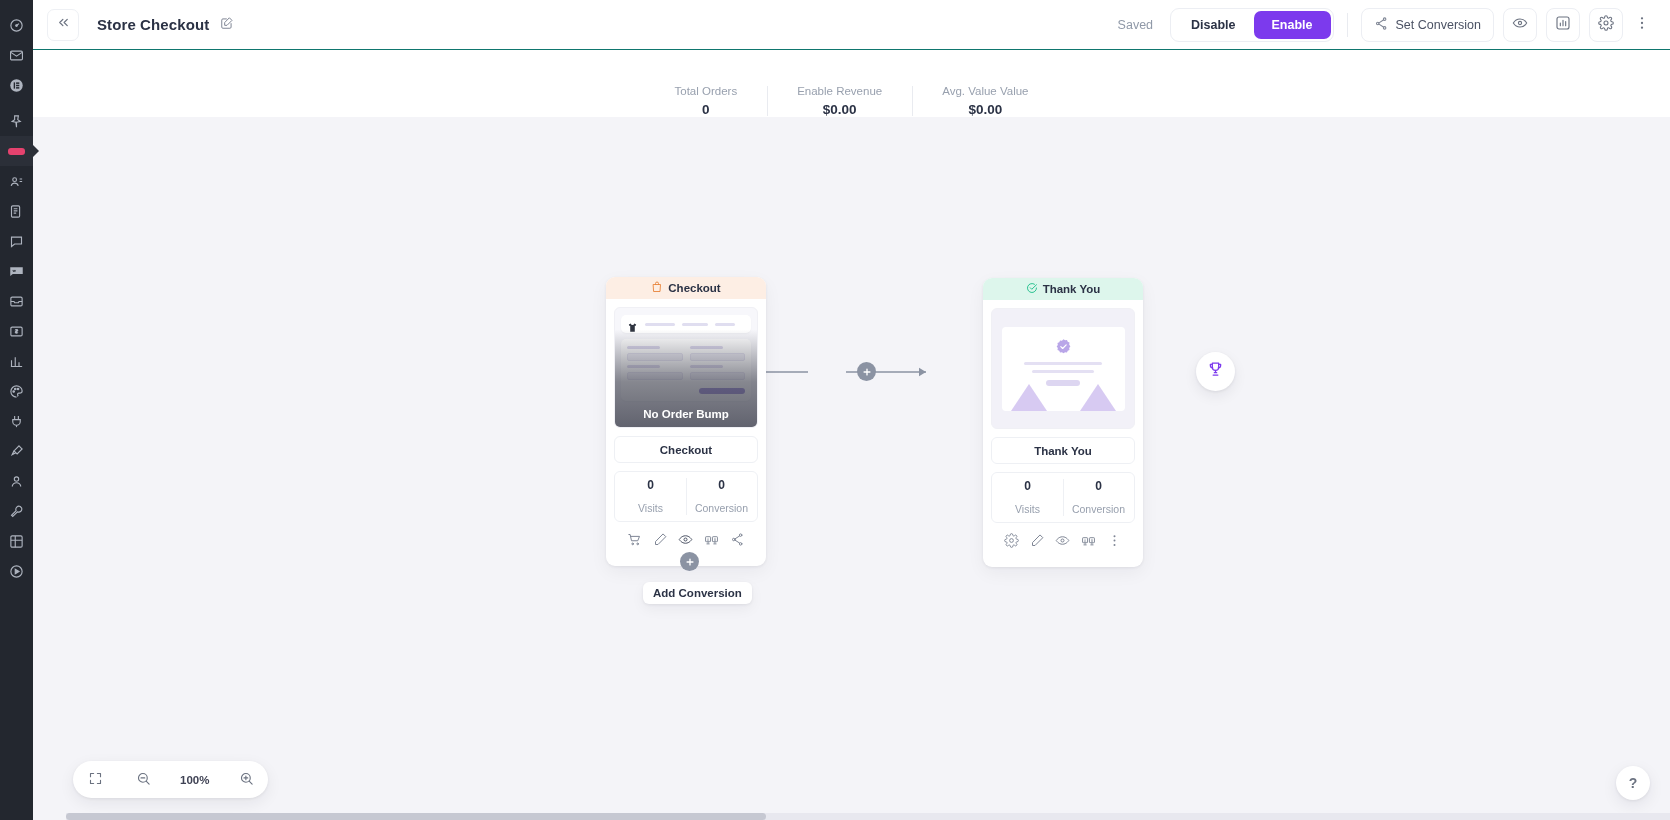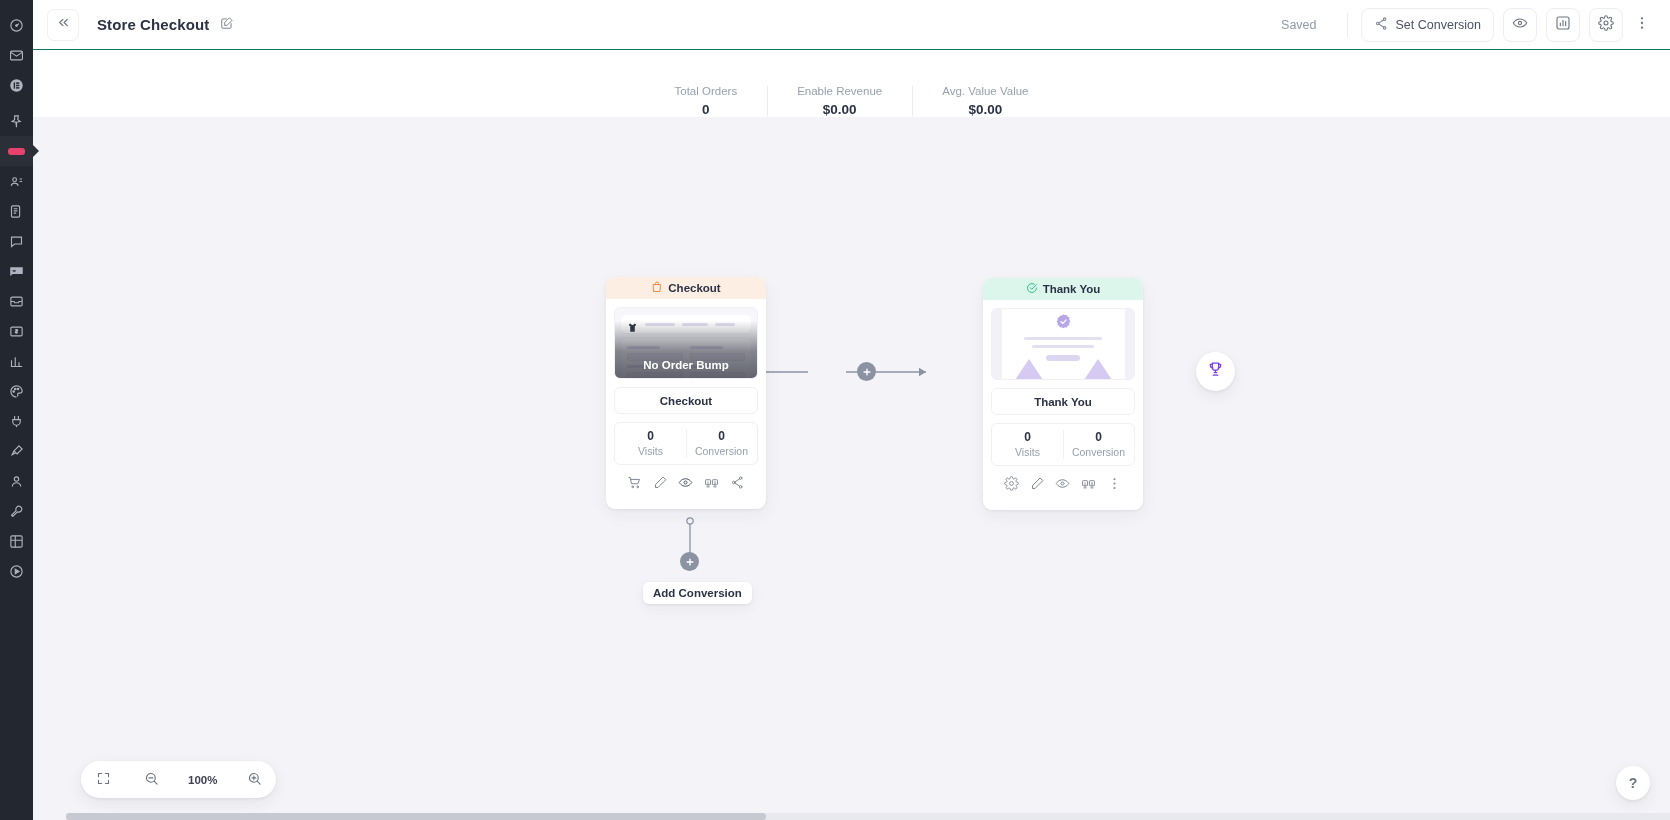--- a/index.html
+++ b/index.html
@@ -114,21 +114,21 @@
     font-size: 11.5px; font-weight: 700;
   }
   .card-head svg { width: 12px; height: 12px; }
   .head-checkout { background: #fdeee4; color: #2b3245; }
   .head-checkout svg { color: #e8833a; }
   .head-thankyou { background: #ddf6ec; color: #2b3245; }
   .head-thankyou svg { color: #21bf8b; }
 
   .card-body { padding: 8px; }
   .thumb {
-    position: relative; height: 72px; border-radius: 6px; overflow: hidden;
+    position: relative; height: 121px; border-radius: 6px; overflow: hidden;
     background: #f6f6fa; border: 1px solid #f0f0f5;
   }
   
   .ck-thumb { background: #f7f7fb; padding: 7px 6px; }
   .ck-row1 {
     background: #fff; border-radius: 5px; height: 18px; display: flex; align-items: center;
     padding: 0 6px; gap: 7px; box-shadow: 0 1px 2px rgba(0,0,0,.04);
   }
   .tee { width: 11px; height: 11px; color: #2f3440; flex: 0 0 11px; }
   .ln { height: 3px; border-radius: 2px; background: #e0def0; }
@@ -171,21 +171,21 @@
     font-size: 11.5px; font-weight: 700; color: #2b3245; cursor: pointer;
   }
   .metrics {
     margin-top: 8px; border: 1px solid #eef0f4; border-radius: 6px; display: flex; overflow: hidden;
   }
   .metric { flex: 1; text-align: center; padding: 6px 0 7px; position: relative; }
   .metric + .metric::before {
     content: ""; position: absolute; left: 0; top: 6px; bottom: 6px; width: 1px; background: #eef0f4;
   }
   .metric-val { font-size: 12px; font-weight: 700; color: #2b3245; }
-  .metric-lbl { font-size: 10.5px; color: #98a0ae; margin-top: 2px; }
+  .metric-lbl { font-size: 10.5px; color: #98a0ae; margin-top: 10px; }
   .icon-row {
     display: flex; align-items: center; justify-content: space-around;
     padding: 10px 8px 11px; color: #7e8594;
   }
   .icon-row .ib { cursor: pointer; display: flex; align-items: center; justify-content: center; }
   .icon-row svg { width: 15px; height: 15px; display: block; }
   .icon-row .ib.active { color: #4b5264; }
 
   
   .conn { position: absolute; z-index: 3; }
@@ -206,21 +206,21 @@
   }
   .trophy-node svg { width: 19px; height: 19px; }
   .add-auto-label {
     position: absolute; background: #fff; border-radius: 6px; padding: 5px 10px;
     font-size: 11.5px; font-weight: 700; color: #2b3245; white-space: nowrap;
     box-shadow: 0 1px 3px rgba(23,27,48,.07), 0 5px 14px rgba(23,27,48,.05); cursor: pointer; z-index: 6;
   }
 
   
   .zoombar {
-    position: absolute; left: 48px; bottom: 22px; height: 37px; background: #fff;
+    position: absolute; left: 40px; bottom: 22px; height: 37px; background: #fff;
     border-radius: 19px; display: flex; align-items: center; padding: 0 7px; gap: 18px;
     box-shadow: 0 1px 3px rgba(23,27,48,.07), 0 5px 16px rgba(23,27,48,.07); z-index: 15;
   }
   .zb {
     width: 30px; height: 30px; border-radius: 50%; display: flex; align-items: center;
     justify-content: center; color: #6b7280; cursor: pointer; background: transparent; border: 0;
   }
   .zb svg { width: 15px; height: 15px; }
   .zoom-pct { font-size: 11.5px; font-weight: 700; color: #3f4254; padding: 0 4px; min-width: 34px; text-align: center; }
   .help-btn {
@@ -406,20 +406,24 @@
         <span><svg viewBox="0 0 24 24" fill="none" stroke="currentColor" stroke-width="1.7" stroke-linecap="round" stroke-linejoin="round">
               <path d="M19 13v6a2 2 0 01-2 2H5a2 2 0 01-2-2V7a2 2 0 012-2h6"></path>
               <path d="M16.5 3.5l4 4L12 16H8v-4z"></path>
             </svg></span>
       </div>
 
       <div class="hdr-spacer"></div>
 
       <div class="saved-label">Saved</div>
 
+      <div class="toggle-group">
+        <button class="toggle-btn">Disable</button>
+        <button class="toggle-btn on">Enable</button>
+      </div>
 
       <div class="hdr-div"></div>
 
       <button class="hdr-btn">
         <span><svg viewBox="0 0 24 24" fill="none" stroke="currentColor" stroke-width="1.7" stroke-linecap="round">
               <circle cx="17" cy="5" r="2"></circle>
               <circle cx="6" cy="12" r="2"></circle>
               <circle cx="17" cy="19" r="2"></circle>
               <path d="M8 11l7-4.5M8 13l7 4.5"></path>
             </svg></span>

